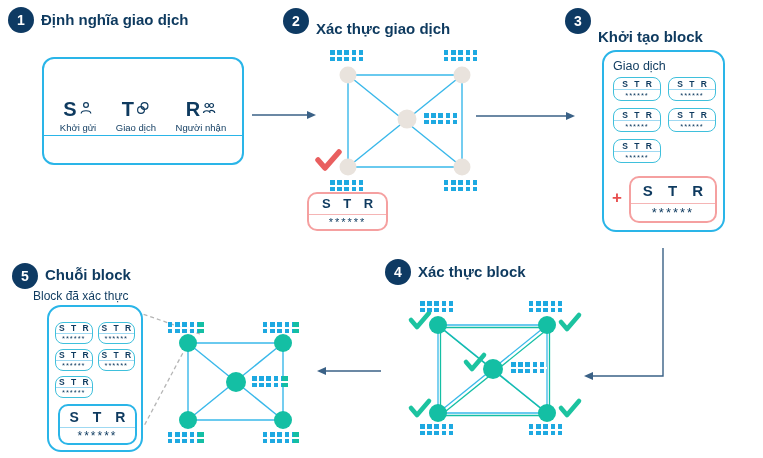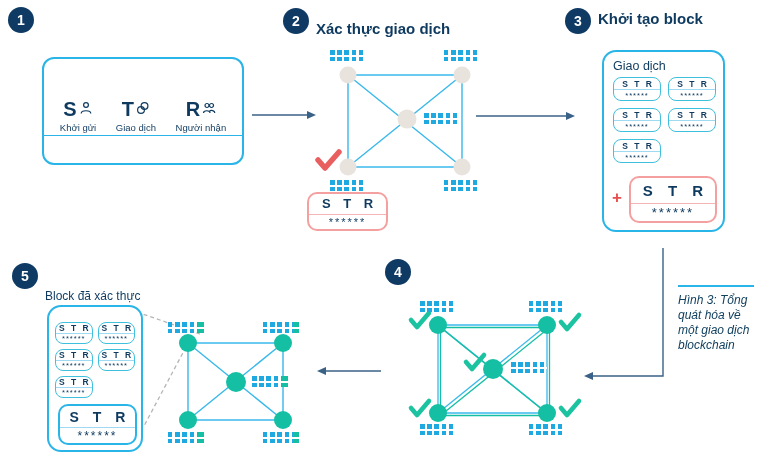--- a/index.html
+++ b/index.html
@@ -190,31 +190,34 @@
   <div class="chain abs" style="left:420px;top:424px" data-name="blockchain-ledger-icon"></div>
   <div class="chain abs" style="left:529px;top:424px" data-name="blockchain-ledger-icon"></div>
 
   <div class="chain chain--new abs" style="left:168px;top:322px" data-name="blockchain-ledger-new-block-icon"></div>
   <div class="chain chain--new abs" style="left:263px;top:322px" data-name="blockchain-ledger-new-block-icon"></div>
   <div class="chain chain--new abs" style="left:252px;top:376px" data-name="blockchain-ledger-new-block-icon"></div>
   <div class="chain chain--new abs" style="left:168px;top:432px" data-name="blockchain-ledger-new-block-icon"></div>
   <div class="chain chain--new abs" style="left:263px;top:432px" data-name="blockchain-ledger-new-block-icon"></div>
 
   <div class="badge abs" style="left:8px;top:7px" data-name="step-1-badge">1</div>
+  <div class="step-title abs" style="left:41px;top:11px" data-name="step-1-title">Định nghĩa giao dịch</div>
 
   <div class="badge abs" style="left:283px;top:8px" data-name="step-2-badge">2</div>
   <div class="step-title abs" style="left:316px;top:20px" data-name="step-2-title">Xác thực giao dịch</div>
 
   <div class="badge abs" style="left:565px;top:8px" data-name="step-3-badge">3</div>
-  <div class="step-title abs" style="left:598px;top:10px" data-name="step-3-title">Khởi tạo block</div>
+  <div class="step-title abs" style="left:598px;top:28px" data-name="step-3-title">Khởi tạo block</div>
 
   <div class="badge abs" style="left:385px;top:259px" data-name="step-4-badge">4</div>
+  <div class="step-title abs" style="left:418px;top:263px" data-name="step-4-title">Xác thực block</div>
 
   <div class="badge abs" style="left:12px;top:263px" data-name="step-5-badge">5</div>
-  <div class="step-subtitle abs" style="left:45px;top:289px" data-name="step-5-subtitle">Block đã xác thực</div>
+  <div class="step-title abs" style="left:45px;top:266px" data-name="step-5-title">Chuỗi block</div>
+  <div class="step-subtitle abs" style="left:33px;top:289px" data-name="step-5-subtitle">Block đã xác thực</div>
 
   <div class="tx-card abs" style="left:42px;top:57px" data-name="transaction-definition-card">
     <div class="tx-fields">
       <div class="tx-field" data-name="sender-field">
         <div class="tx-letter-row">
           <span class="tx-letter" data-name="sender-letter">S</span>
           <span class="tx-icon" data-name="sender-person-icon">
             <svg width="14" height="14" viewBox="0 0 14 14" fill="none" stroke="#0e3a5f" stroke-width="1.2">
               <circle cx="7" cy="4" r="2.4"></circle>
                 <path d="M2.2,12.5 C2.2,8.8 11.8,8.8 11.8,12.5"></path>
@@ -326,18 +329,14 @@
     <div class="str-card str-blue abs" style="left:9px;top:97px;width:79px;height:41px" data-name="block-summary-card">
       <div class="str-top" style="font-size:14px;word-spacing:10px" data-name="str-letters">S T R</div>
       <div class="div-blue" data-name="card-divider"></div>
       <div class="str-bottom" style="font-size:12px;letter-spacing:2px" data-name="str-code">******</div>
     </div>
     <style>
       [data-name="verified-block-box"] .mini-str{height:22px;}
     </style>
   </div>
 
-  <div class="caption abs" style="left:678px;top:285px" data-name="figure-caption">
-    <div class="caption-line" data-name="caption-rule"></div>
-    <div class="caption-text" data-name="caption-text">Hình 3: Tổng quát hóa về một giao dịch blockchain</div>
-  </div>
 
 </div>
 
 </body></html>

